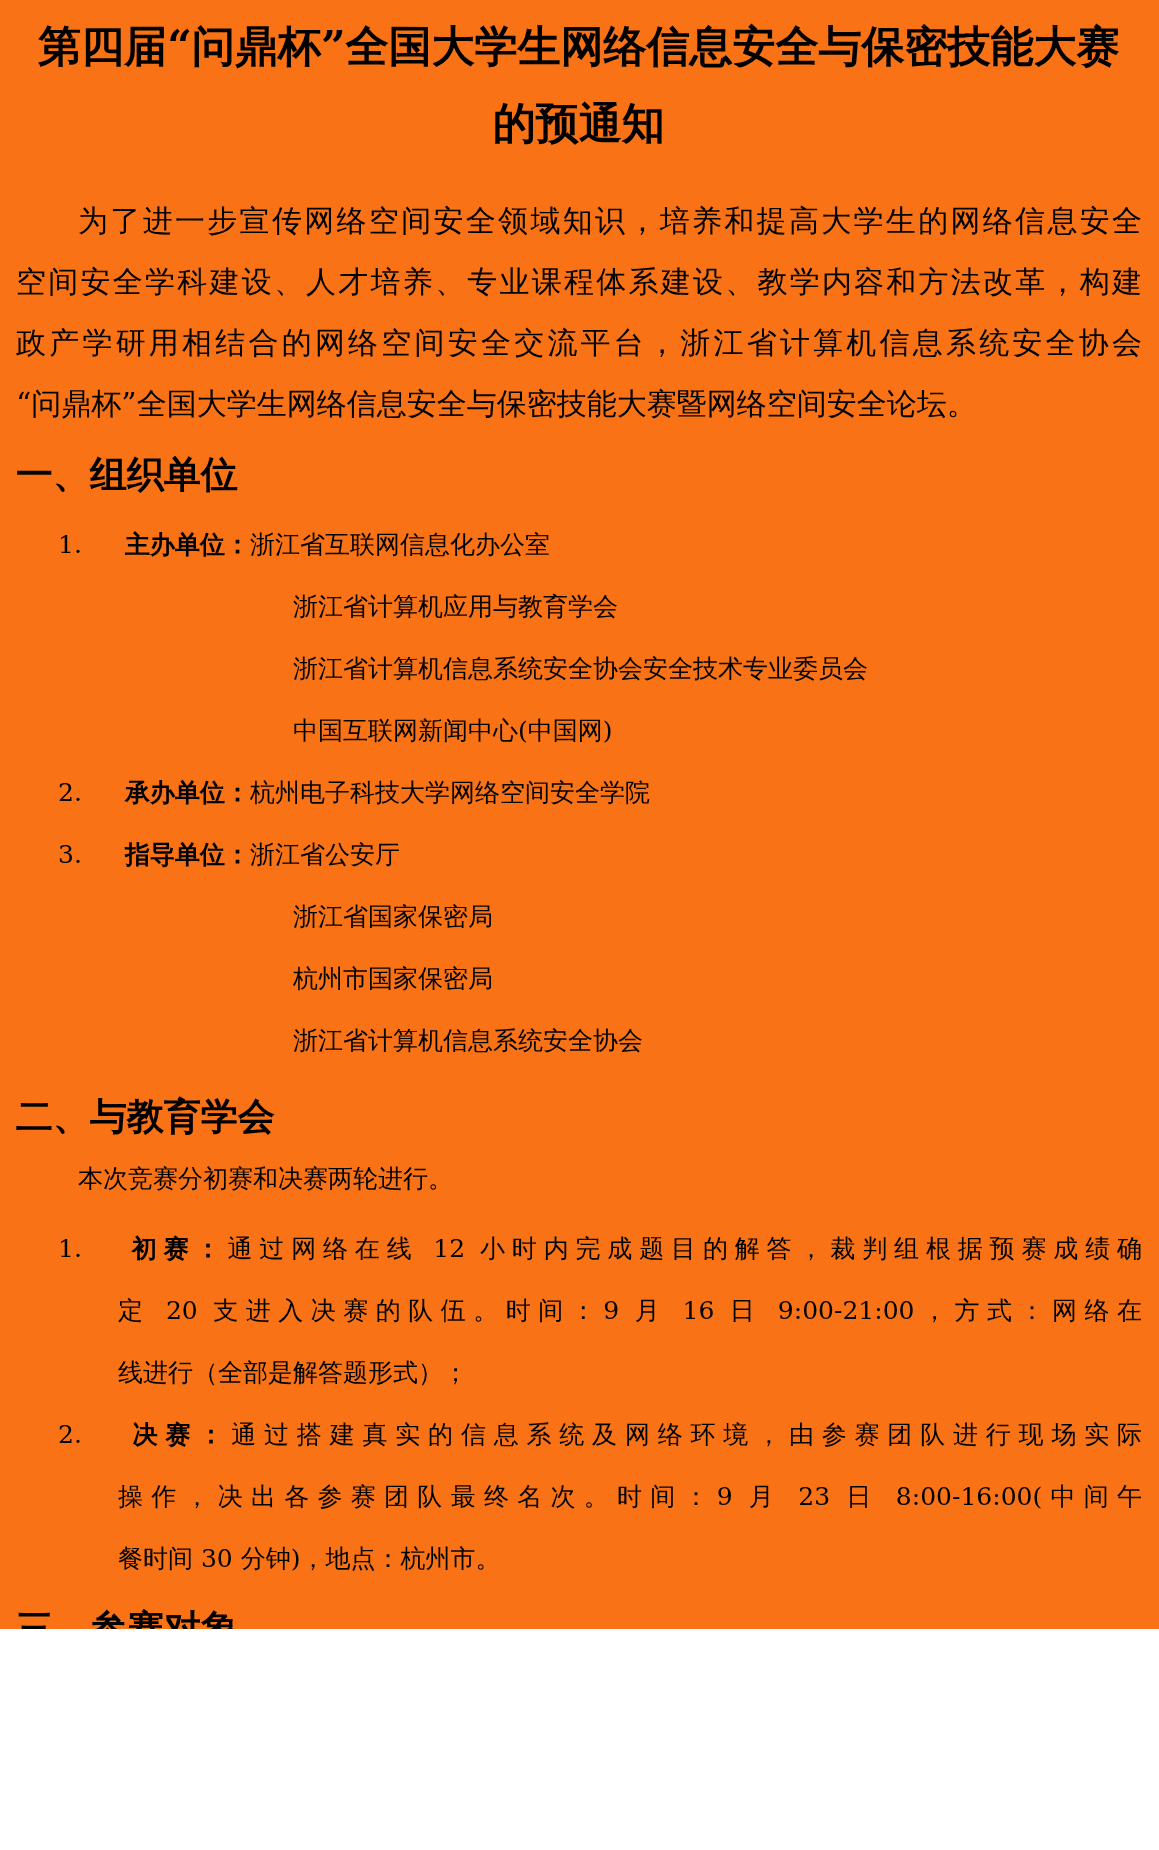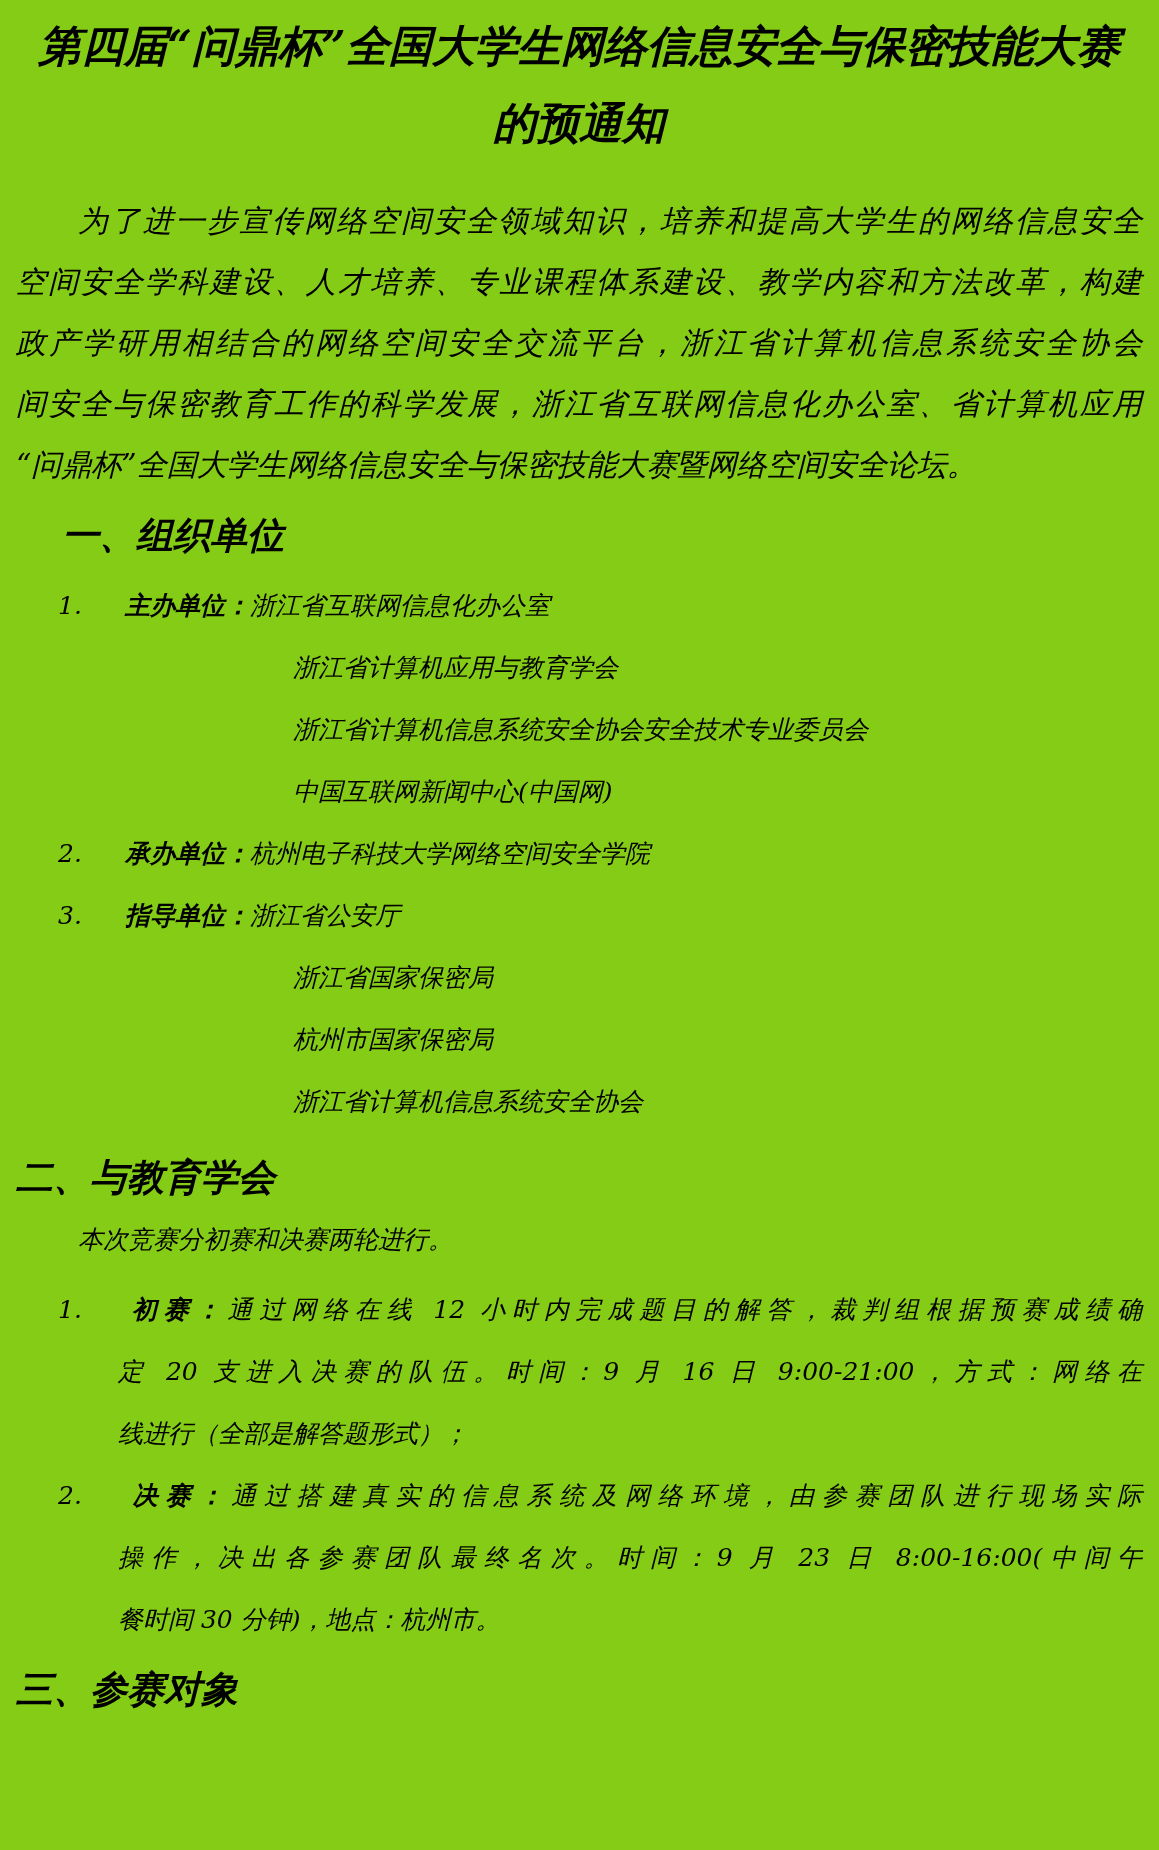--- a/index.html
+++ b/index.html
@@ -1,25 +1,24 @@
 <!DOCTYPE html>
 <html><head>
 <meta charset="utf-8">
 <style>
   * { margin:0; padding:0; box-sizing:border-box; }
   html,body { background:#ffffff; }
   .page {
     position:relative;
-    width:1159px; height:1850px;
+    width:1159px; height:1629px;
     margin:0 auto;
-    background:#84cc16;
+    background:#f97316;
     color:#000000;
     font-family:"DejaVu Serif","Liberation Serif",serif;
     overflow:hidden;
-    font-style:italic;
   }
   .content { padding:8px 17px 0 16px; }
 
   
   .t-line {
     font-size:43px; font-weight:bold; text-align:center;
     line-height:77px; white-space:nowrap;
     font-family:"DejaVu Serif","Liberation Serif",serif;
   }
 
@@ -28,21 +27,21 @@
   .b-line { font-size:30px; line-height:61px; }
   .jl { text-align:justify; text-align-last:justify; }
   .nat { white-space:nowrap; }
   .first-indent { text-indent:62px; }
 
   
   .sec-heading {
     font-size:37px; font-weight:bold; line-height:62px; white-space:nowrap;
     font-family:"DejaVu Sans","Liberation Sans",sans-serif;
   }
-  .h1m { margin-top:10px;margin-left:46px; }
+  .h1m { margin-top:10px; }
   .h2m { margin-top:14px; }
   .h3m { margin-top:8px; }
 
   
   .row { font-size:25px; line-height:62px; }
   .list1 { margin-top:8px; }
   .itemrow { padding-left:42px; }
   .num {
     display:inline-block; width:67px;
     font-family:"DejaVu Serif","Liberation Serif",serif;
@@ -62,21 +61,20 @@
 <div class="page">
   <div class="content">
 
     <div class="t-line">第四届“问鼎杯”全国大学生网络信息安全与保密技能大赛</div>
     <div class="t-line">的预通知</div>
 
     <div class="intro">
       <div class="b-line jl first-indent">为了进一步宣传网络空间安全领域知识，培养和提高大学生的网络信息安全</div>
       <div class="b-line jl">空间安全学科建设、人才培养、专业课程体系建设、教学内容和方法改革，构建</div>
       <div class="b-line jl">政产学研用相结合的网络空间安全交流平台，浙江省计算机信息系统安全协会</div>
-      <div class="b-line jl">间安全与保密教育工作的科学发展，浙江省互联网信息化办公室、省计算机应用</div>
       <div class="b-line nat">“问鼎杯”全国大学生网络信息安全与保密技能大赛暨网络空间安全论坛。</div>
     </div>
 
     <div class="sec-heading h1m">一、组织单位</div>
 
     <div class="list1">
       <div class="row itemrow nat">
         <span class="num">1.</span><span class="lbl">主办单位：</span><span>浙江省互联网信息化办公室</span>
       </div>
       <div class="row cont nat">浙江省计算机应用与教育学会</div>

